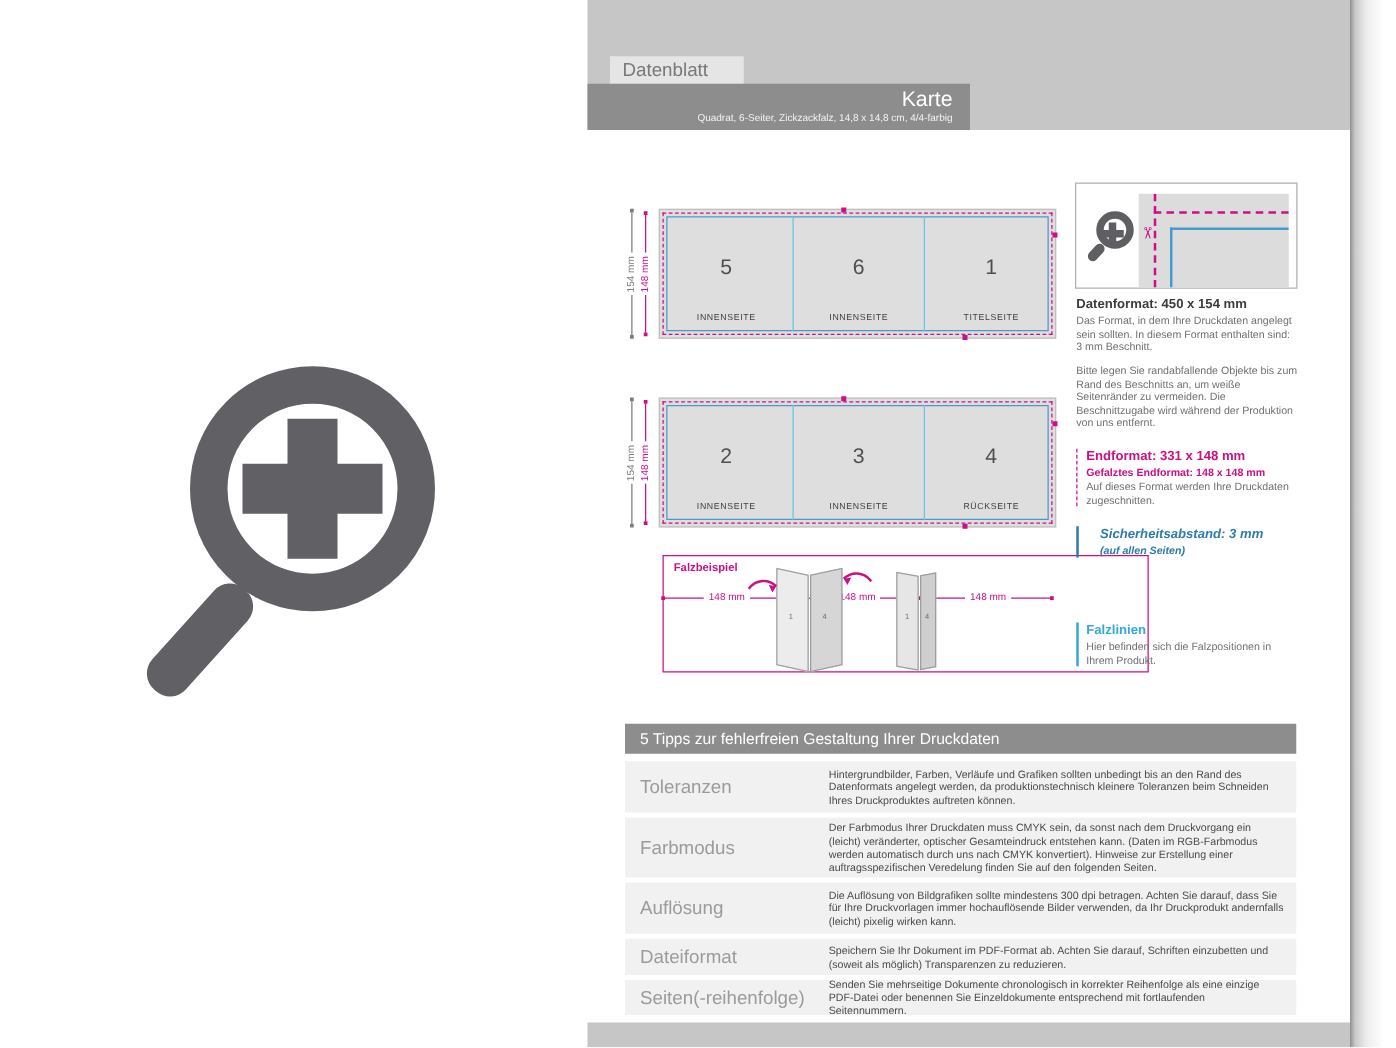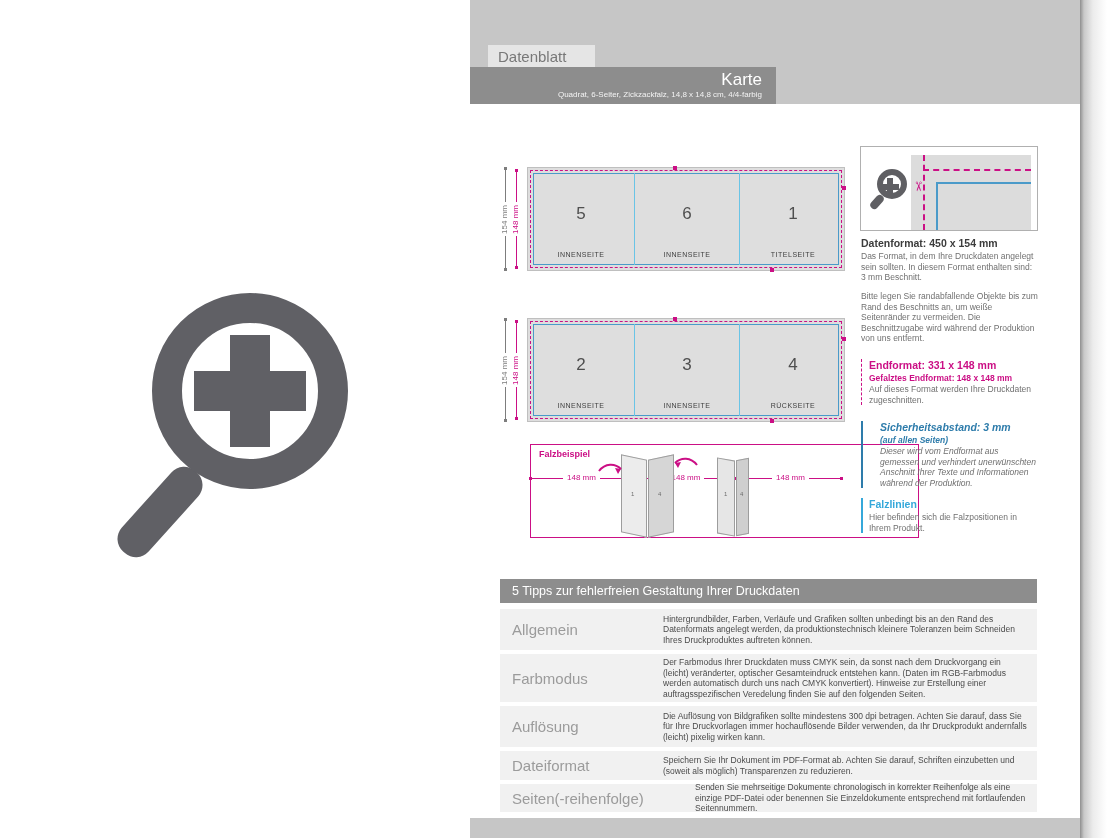--- a/index.html
+++ b/index.html
@@ -290,45 +290,44 @@
     <p>Bitte legen Sie randabfallende Objekte bis zum Rand des Beschnitts an, um weiße Seitenränder zu vermeiden. Die Beschnittzugabe wird während der Produktion von uns entfernt.</p>
   </div>
   <div class="abs side-sec bl-mag-dash" style="top:359px;">
     <h3 class="h-mag">Endformat: 331 x 148 mm</h3>
     <div class="sub h-mag">Gefalztes Endformat: 148 x 148 mm</div>
     <p>Auf dieses Format werden Ihre Druckdaten zugeschnitten.</p>
   </div>
   <div class="abs side-sec bl-blue" style="top:421px;">
     <h3 class="h-blue">Sicherheitsabstand: 3 mm</h3>
     <div class="sub h-blue">(auf allen Seiten)</div>
-    <p>Dieser wird vom Endformat aus gemessen und verhindert unerwünschten Anschnitt Ihrer Texte und Informationen während der Produktion.</p>
   </div>
   <div class="abs side-sec bl-lblue" style="top:498px;">
     <h3 class="h-lblue">Falzlinien</h3>
     <p>Hier befinden sich die Falzpositionen in Ihrem Produkt.</p>
   </div>
 
   <div class="abs tips-header">
     <span>5 Tipps zur fehlerfreien Gestaltung Ihrer Druckdaten</span>
   </div>
 
   <div class="abs tip-row" style="top:609px;height:41px;">
-    <span class="tip-label">Allgemein</span>
+    <span class="tip-label">Toleranzen</span>
     <div class="tip-text">Hintergrundbilder, Farben, Verläufe und Grafiken sollten unbedingt bis an den Rand des Datenformats angelegt werden, da produktionstechnisch kleinere Toleranzen beim Schneiden Ihres Druckproduktes auftreten können.</div>
   </div>
   <div class="abs tip-row" style="top:654px;height:48px;">
     <span class="tip-label">Farbmodus</span>
     <div class="tip-text">Der Farbmodus Ihrer Druckdaten muss CMYK sein, da sonst nach dem Druckvorgang ein (leicht) veränderter, optischer Gesamteindruck entstehen kann. (Daten im RGB-Farbmodus werden automatisch durch uns nach CMYK konvertiert). Hinweise zur Erstellung einer auftragsspezifischen Veredelung finden Sie auf den folgenden Seiten.</div>
   </div>
   <div class="abs tip-row" style="top:706px;height:41px;">
     <span class="tip-label">Auflösung</span>
     <div class="tip-text">Die Auflösung von Bildgrafiken sollte mindestens 300 dpi betragen. Achten Sie darauf, dass Sie für Ihre Druckvorlagen immer hochauflösende Bilder verwenden, da Ihr Druckprodukt andernfalls (leicht) pixelig wirken kann.</div>
   </div>
   <div class="abs tip-row" style="top:751px;height:29px;">
     <span class="tip-label">Dateiformat</span>
     <div class="tip-text">Speichern Sie Ihr Dokument im PDF-Format ab. Achten Sie darauf, Schriften einzubetten und (soweit als möglich) Transparenzen zu reduzieren.</div>
   </div>
-  <div class="abs tip-row" style="top:784px;height:28px;gap:32px;">
+  <div class="abs tip-row" style="top:784px;height:28px;">
     <span class="tip-label">Seiten(-reihenfolge)</span>
     <div class="tip-text">Senden Sie mehrseitige Dokumente chronologisch in korrekter Reihenfolge als eine einzige PDF-Datei oder benennen Sie Einzeldokumente entsprechend mit fortlaufenden Seitennummern.</div>
   </div>
 
 </div>
 
 </body></html>

